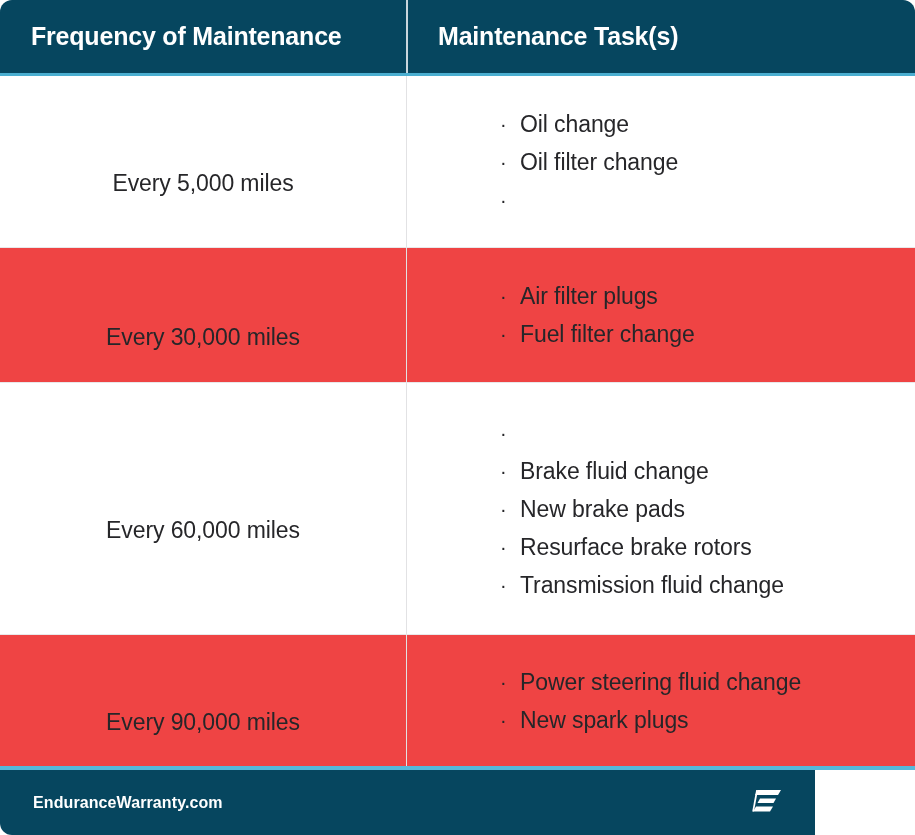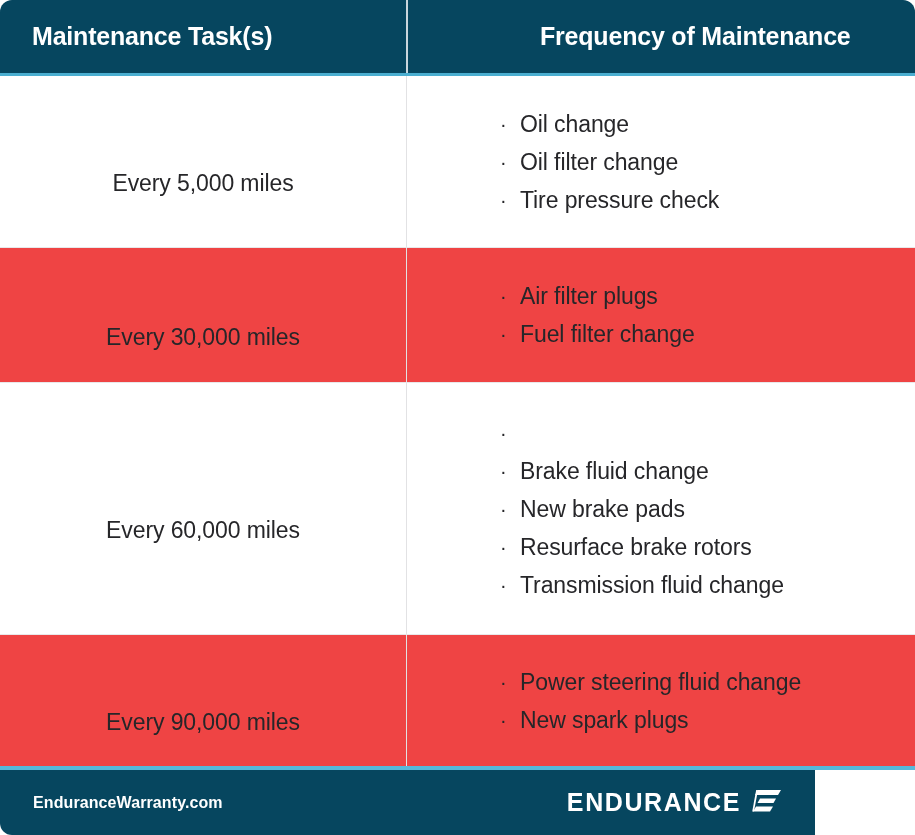--- a/index.html
+++ b/index.html
@@ -176,22 +176,22 @@
     letter-spacing: 1.6px;
   }
   .brand-mark { display: block; }
 </style>
 </head>
 <body>
 
 <div class="table-card">
 
   <div class="table-header">
+    <div class="header-cell col-left">Frequency of Maintenance</div>
     <div class="header-cell col-right">Maintenance Task(s)</div>
-    <div class="header-cell col-left">Frequency of Maintenance</div>
     <div class="header-divider"></div>
   </div>
 
   <div class="accent-line-top"></div>
 
   <div class="table-body">
 
     <div class="row plain" style="height:172px">
       <div class="cell-freq">
         <span class="freq-text">Every 5,000 miles</span>
@@ -200,21 +200,20 @@
         <div class="task-item">
           <span class="bullet">·</span>
           <span class="task-label">Oil change</span>
         </div>
         <div class="task-item">
           <span class="bullet">·</span>
           <span class="task-label">Oil filter change</span>
         </div>
         <div class="task-item">
           <span class="bullet">·</span>
-          <span class="task-label">Tire pressure check</span>
         </div>
       </div>
       <div class="row-divider"></div>
     </div>
 
     <div class="row shaded" style="height:135px">
       <div class="cell-freq">
         <span class="freq-text">Every 30,000 miles</span>
       </div>
       <div class="cell-tasks">
@@ -275,21 +274,20 @@
       <div class="row-divider"></div>
     </div>
 
   </div>
 
   <div class="accent-line-bottom"></div>
 
   <div class="table-footer">
     <span class="footer-site">EnduranceWarranty.com</span>
     <div class="footer-brand">
-      <span class="brand-word">ENDURANCE</span>
       <span class="brand-mark">
         <svg width="30" height="26" viewBox="0 0 30 26" aria-hidden="true">
           <path d="M6 2 L29 2 L26 7 L3 7 Z" fill="#ffffff"></path>
           <path d="M8 10.5 L24 10.5 L21.5 15 L5.5 15 Z" fill="#ffffff"></path>
           <path d="M4 18.5 L21 18.5 L18 23.5 L1 23.5 Z" fill="#ffffff"></path>
           <path d="M6 2 L2 23.5 L0.2 23.5 L4.2 2 Z" fill="#ffffff"></path>
         </svg>
       </span>
     </div>
   </div>

